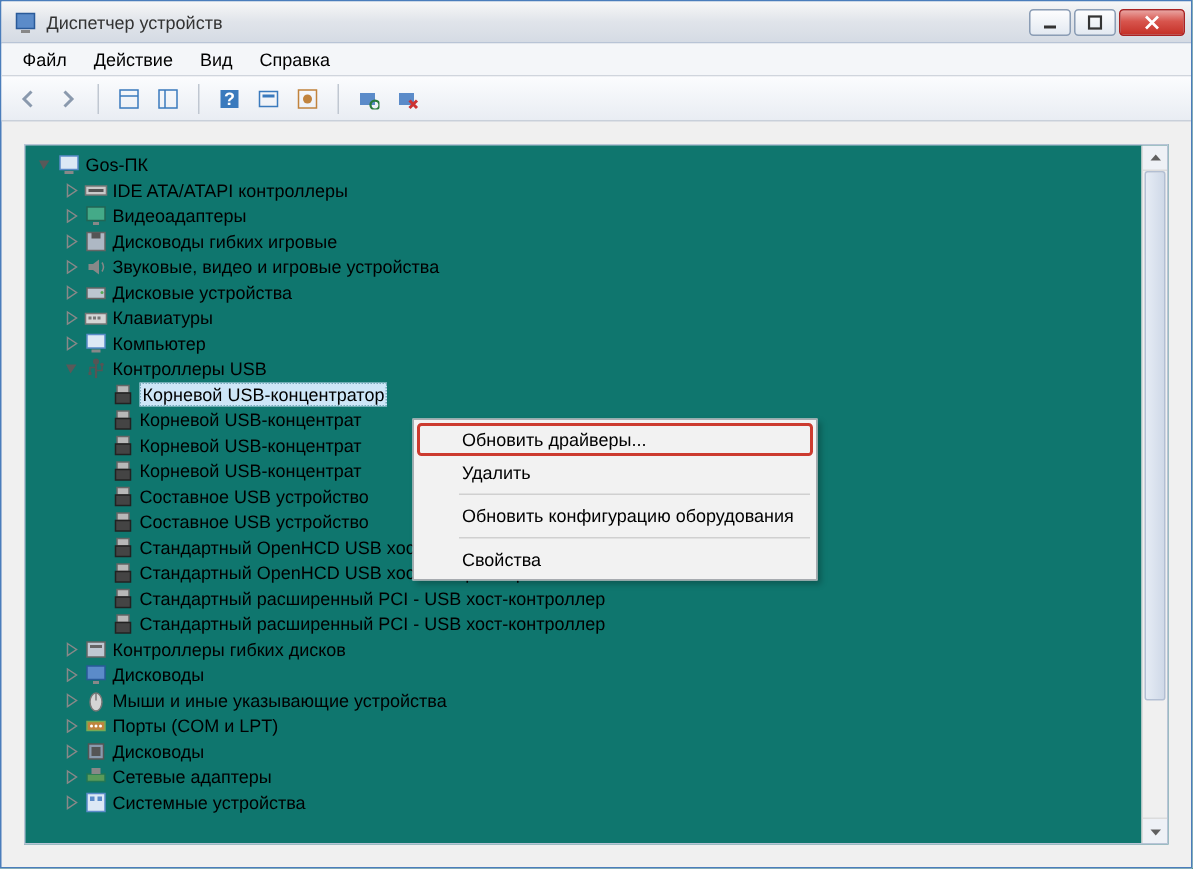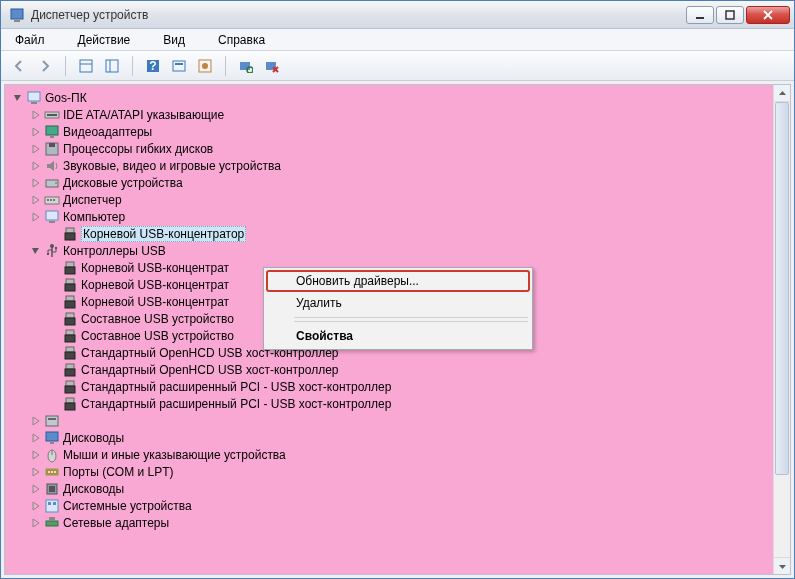--- a/index.html
+++ b/index.html
@@ -5,45 +5,45 @@
   * { box-sizing: border-box; margin: 0; padding: 0; font-family: "Segoe UI", Tahoma, sans-serif; font-size: 12px; }
   body { background: #fff; width: 795px; height: 579px; overflow: hidden; }
   .window { width: 795px; height: 579px; border: 1px solid #4a7dbb; background: #f0f0f0; display: flex; flex-direction: column; box-shadow: 0 0 6px rgba(0,0,0,0.3); }
   .titlebar { height: 28px; background: linear-gradient(to bottom, #f7f7f7, #e0e4ea 50%, #d5dbe4); display: flex; align-items: center; padding: 0 4px 0 8px; border-bottom: 1px solid #b8c4d6; }
   .titlebar-icon { width: 16px; height: 16px; margin-right: 6px; }
   .titlebar-text { flex: 1; color: #333; font-size: 12px; }
   .win-btns { display: flex; gap: 2px; }
   .win-btn { width: 28px; height: 18px; border: 1px solid #8b9db5; border-radius: 3px; background: linear-gradient(to bottom, #fdfdfe, #e3e9f1); display:flex; align-items:center; justify-content:center; cursor:default; }
   .win-btn.close { width: 44px; background: linear-gradient(to bottom, #e9a3a0, #d7554d 45%, #c53128); border-color:#a22; }
   .win-btn svg { display:block; }
-  .menubar { height: 22px; background: #f4f6f9; display:flex; align-items:center; padding: 0 6px; gap: 17px; border-bottom: 1px solid #d0d5dd; }
+  .menubar { height: 22px; background: #f4f6f9; display:flex; align-items:center; padding: 0 6px; gap: 2px; border-bottom: 1px solid #d0d5dd; }
   .menu-item { padding: 2px 8px; cursor:default; }
   .toolbar { height: 30px; background: linear-gradient(to bottom,#fbfcfe,#e9edf3); border-bottom:1px solid #c9d0da; display:flex; align-items:center; padding: 0 6px; gap:4px; }
   .tb-group { display:flex; align-items:center; gap:2px; }
   .tb-sep { width:1px; height:20px; background:#c0c7d1; margin:0 4px; }
   .tb-btn { width:24px; height:24px; display:flex; align-items:center; justify-content:center; border:1px solid transparent; border-radius:2px; cursor:default; }
-  .content { flex:1; margin:3px; border:1px solid #b8c4d6; background:#f9a8d4; position:relative; overflow:hidden; display:flex; }
+  .content { flex:1; margin:15px; border:1px solid #b8c4d6; background:#0f766e; position:relative; overflow:hidden; display:flex; }
   .tree { flex:1; padding: 4px 2px; overflow:auto; position:relative; }
   .scrollbar { width:17px; background:#f0f0f0; border-left:1px solid #dcdcdc; position:relative; }
   .sb-track { position:absolute; top:17px; bottom:17px; left:0; right:0; }
   .sb-thumb { position:absolute; left:1px; right:1px; top:0; height:82%; background: linear-gradient(to right,#e6ecf5,#cfd9e8); border:1px solid #b3bfd3; border-radius:2px; }
   .sb-btn { position:absolute; left:0; right:0; height:17px; background:#eef1f6; display:flex; align-items:center; justify-content:center; }
   .sb-btn.up { top:0; border-bottom:1px solid #dcdcdc;}
   .sb-btn.down { bottom:0; border-top:1px solid #dcdcdc;}
   .node-row { display:flex; align-items:center; height:17px; white-space:nowrap; padding-left:0; cursor:default; }
   .expander { width:14px; height:14px; display:flex; align-items:center; justify-content:center; margin-right:1px; }
   .node-icon { width:16px; height:16px; display:flex; align-items:center; justify-content:center; margin-right:3px; }
   .node-label { color:#000; }
   .node-row.selected { }
   .node-row.selected .node-label { background:#cde6f7; border:1px dotted #7ab; padding:0 1px; }
   .indent { display:inline-block; }
   .context-menu { position:absolute; background:#f2f2f2; border:1px solid #a7abb0; box-shadow:2px 2px 4px rgba(0,0,0,0.25); padding:2px; z-index:50; font-size:12px; }
   .ctx-item { padding:4px 24px 4px 30px; white-space:nowrap; cursor:default; }
   .ctx-item.highlight { border:2px solid #cc3b2f; border-radius:3px; padding:2px 22px 2px 28px; }
-  .ctx-item.bold { font-weight:bold; }
+  .ctx-item.bold { font-weight:normal; }
   .ctx-sep { height:1px; background:#d0d0d0; margin:3px 2px 3px 28px; }
 </style>
 </head>
 <body>
 
 <div class="window">
 
   <div class="titlebar">
     <span class="titlebar-icon">
       <svg width="16" height="16">
@@ -167,21 +167,21 @@
             <svg width="10" height="10">
               <path d="M2 1 L8 5 L2 9 Z" fill="none" stroke="#888"></path>
             </svg>
           </span>
           <span class="node-icon">
             <svg width="16" height="16">
               <rect x="1" y="5" width="14" height="6" fill="#c9c9c9" stroke="#777"></rect>
               <rect x="3" y="7" width="10" height="2" fill="#555"></rect>
             </svg>
           </span>
-          <span class="node-label">IDE ATA/ATAPI указывающие</span>
+          <span class="node-label">IDE ATA/ATAPI контроллеры</span>
         </div>
         <div class="node-row">
           <span class="indent" style="width:22px"></span>
           <span class="expander">
             <svg width="10" height="10">
               <path d="M2 1 L8 5 L2 9 Z" fill="none" stroke="#888"></path>
             </svg>
           </span>
           <span class="node-icon">
             <svg width="16" height="16">
@@ -197,21 +197,21 @@
             <svg width="10" height="10">
               <path d="M2 1 L8 5 L2 9 Z" fill="none" stroke="#888"></path>
             </svg>
           </span>
           <span class="node-icon">
             <svg width="16" height="16">
               <rect x="2" y="2" width="12" height="12" fill="#aeb8c4" stroke="#666"></rect>
               <rect x="5" y="2" width="6" height="4" fill="#555"></rect>
             </svg>
           </span>
-          <span class="node-label">Процессоры гибких дисков</span>
+          <span class="node-label">Дисководы гибких игровые</span>
         </div>
         <div class="node-row">
           <span class="indent" style="width:22px"></span>
           <span class="expander">
             <svg width="10" height="10">
               <path d="M2 1 L8 5 L2 9 Z" fill="none" stroke="#888"></path>
             </svg>
           </span>
           <span class="node-icon">
             <svg width="16" height="16">
@@ -244,67 +244,67 @@
             </svg>
           </span>
           <span class="node-icon">
             <svg width="16" height="16">
               <rect x="1" y="5" width="14" height="7" fill="#d5d5d5" stroke="#777"></rect>
               <rect x="3" y="7" width="2" height="2" fill="#777"></rect>
               <rect x="6" y="7" width="2" height="2" fill="#777"></rect>
               <rect x="9" y="7" width="2" height="2" fill="#777"></rect>
             </svg>
           </span>
-          <span class="node-label">Диспетчер</span>
+          <span class="node-label">Клавиатуры</span>
         </div>
         <div class="node-row">
           <span class="indent" style="width:22px"></span>
           <span class="expander">
             <svg width="10" height="10">
               <path d="M2 1 L8 5 L2 9 Z" fill="none" stroke="#888"></path>
             </svg>
           </span>
           <span class="node-icon">
             <svg width="16" height="16">
               <rect x="2" y="2" width="12" height="9" fill="#dce8f5" stroke="#5b8bc9"></rect>
               <rect x="5" y="12" width="6" height="2" fill="#888"></rect>
             </svg>
           </span>
           <span class="node-label">Компьютер</span>
-        </div>
-        <div class="node-row selected">
-          <span class="indent" style="width:40px"></span>
-          <span class="expander"></span>
-          <span class="node-icon">
-            <svg width="16" height="16">
-              <rect x="4" y="2" width="8" height="5" fill="#b8b8b8" stroke="#666"></rect>
-              <rect x="3" y="7" width="10" height="7" fill="#444" stroke="#222"></rect>
-            </svg>
-          </span>
-          <span class="node-label">Корневой USB-концентратор</span>
         </div>
         <div class="node-row">
           <span class="indent" style="width:22px"></span>
           <span class="expander">
             <svg width="10" height="10">
               <path d="M1 2 L8 2 L4 8 Z" fill="#595959"></path>
             </svg>
           </span>
           <span class="node-icon">
             <svg width="16" height="16">
               <path d="M8 2 L8 14" stroke="#555" stroke-width="1.5"></path>
               <circle cx="8" cy="3" r="2" fill="#555"></circle>
               <path d="M8 7 L4 7 L4 10" stroke="#555" fill="none"></path>
               <path d="M8 9 L12 9 L12 6" stroke="#555" fill="none"></path>
               <rect x="3" y="10" width="2" height="2" fill="#555"></rect>
               <circle cx="12" cy="5" r="1.2" fill="#555"></circle>
             </svg>
           </span>
           <span class="node-label">Контроллеры USB</span>
         </div>
+        <div class="node-row selected">
+          <span class="indent" style="width:40px"></span>
+          <span class="expander"></span>
+          <span class="node-icon">
+            <svg width="16" height="16">
+              <rect x="4" y="2" width="8" height="5" fill="#b8b8b8" stroke="#666"></rect>
+              <rect x="3" y="7" width="10" height="7" fill="#444" stroke="#222"></rect>
+            </svg>
+          </span>
+          <span class="node-label">Корневой USB-концентратор</span>
+        </div>
         <div class="node-row">
           <span class="indent" style="width:40px"></span>
           <span class="expander"></span>
           <span class="node-icon">
             <svg width="16" height="16">
               <rect x="4" y="2" width="8" height="5" fill="#b8b8b8" stroke="#666"></rect>
               <rect x="3" y="7" width="10" height="7" fill="#444" stroke="#222"></rect>
             </svg>
           </span>
           <span class="node-label">Корневой USB-концентрат</span>
@@ -403,20 +403,21 @@
             <svg width="10" height="10">
               <path d="M2 1 L8 5 L2 9 Z" fill="none" stroke="#888"></path>
             </svg>
           </span>
           <span class="node-icon">
             <svg width="16" height="16">
               <rect x="2" y="3" width="12" height="10" fill="#bfc8d2" stroke="#666"></rect>
               <rect x="4" y="5" width="8" height="2" fill="#666"></rect>
             </svg>
           </span>
+          <span class="node-label">Контроллеры гибких дисков</span>
         </div>
         <div class="node-row">
           <span class="indent" style="width:22px"></span>
           <span class="expander">
             <svg width="10" height="10">
               <path d="M2 1 L8 5 L2 9 Z" fill="none" stroke="#888"></path>
             </svg>
           </span>
           <span class="node-icon">
             <svg width="16" height="16">
@@ -475,41 +476,41 @@
         </div>
         <div class="node-row">
           <span class="indent" style="width:22px"></span>
           <span class="expander">
             <svg width="10" height="10">
               <path d="M2 1 L8 5 L2 9 Z" fill="none" stroke="#888"></path>
             </svg>
           </span>
           <span class="node-icon">
             <svg width="16" height="16">
+              <rect x="2" y="6" width="12" height="5" fill="#5a9a5a" stroke="#275"></rect>
+              <rect x="5" y="2" width="6" height="4" fill="#888"></rect>
+            </svg>
+          </span>
+          <span class="node-label">Сетевые адаптеры</span>
+        </div>
+        <div class="node-row">
+          <span class="indent" style="width:22px"></span>
+          <span class="expander">
+            <svg width="10" height="10">
+              <path d="M2 1 L8 5 L2 9 Z" fill="none" stroke="#888"></path>
+            </svg>
+          </span>
+          <span class="node-icon">
+            <svg width="16" height="16">
               <rect x="2" y="2" width="12" height="12" fill="#dce8f5" stroke="#5b8bc9"></rect>
               <rect x="4" y="4" width="3" height="3" fill="#5b8bc9"></rect>
               <rect x="9" y="4" width="3" height="3" fill="#5b8bc9"></rect>
             </svg>
           </span>
           <span class="node-label">Системные устройства</span>
-        </div>
-        <div class="node-row">
-          <span class="indent" style="width:22px"></span>
-          <span class="expander">
-            <svg width="10" height="10">
-              <path d="M2 1 L8 5 L2 9 Z" fill="none" stroke="#888"></path>
-            </svg>
-          </span>
-          <span class="node-icon">
-            <svg width="16" height="16">
-              <rect x="2" y="6" width="12" height="5" fill="#5a9a5a" stroke="#275"></rect>
-              <rect x="5" y="2" width="6" height="4" fill="#888"></rect>
-            </svg>
-          </span>
-          <span class="node-label">Сетевые адаптеры</span>
         </div>
       </div>
     <div class="scrollbar">
       <div class="sb-btn up">
           <svg width="9" height="9">
             <path d="M1 6 L4.5 2 L8 6 Z" fill="#606060"></path>
           </svg>
         </div>
       <div class="sb-track">
           <div class="sb-thumb"></div>
@@ -518,18 +519,19 @@
           <svg width="9" height="9">
             <path d="M1 3 L4.5 7 L8 3 Z" fill="#606060"></path>
           </svg>
         </div>
     </div>
 
     <div class="context-menu" style="left:258px; top:182px; width:270px;" id="ctx">
         <div class="ctx-item highlight">Обновить драйверы...</div>
         <div class="ctx-item">Удалить</div>
         <div class="ctx-sep"></div>
+        <div class="ctx-item">Обновить конфигурацию оборудования</div>
         <div class="ctx-sep"></div>
         <div class="ctx-item bold">Свойства</div>
       </div>
   </div>
 
 </div>
 
 </body></html>

